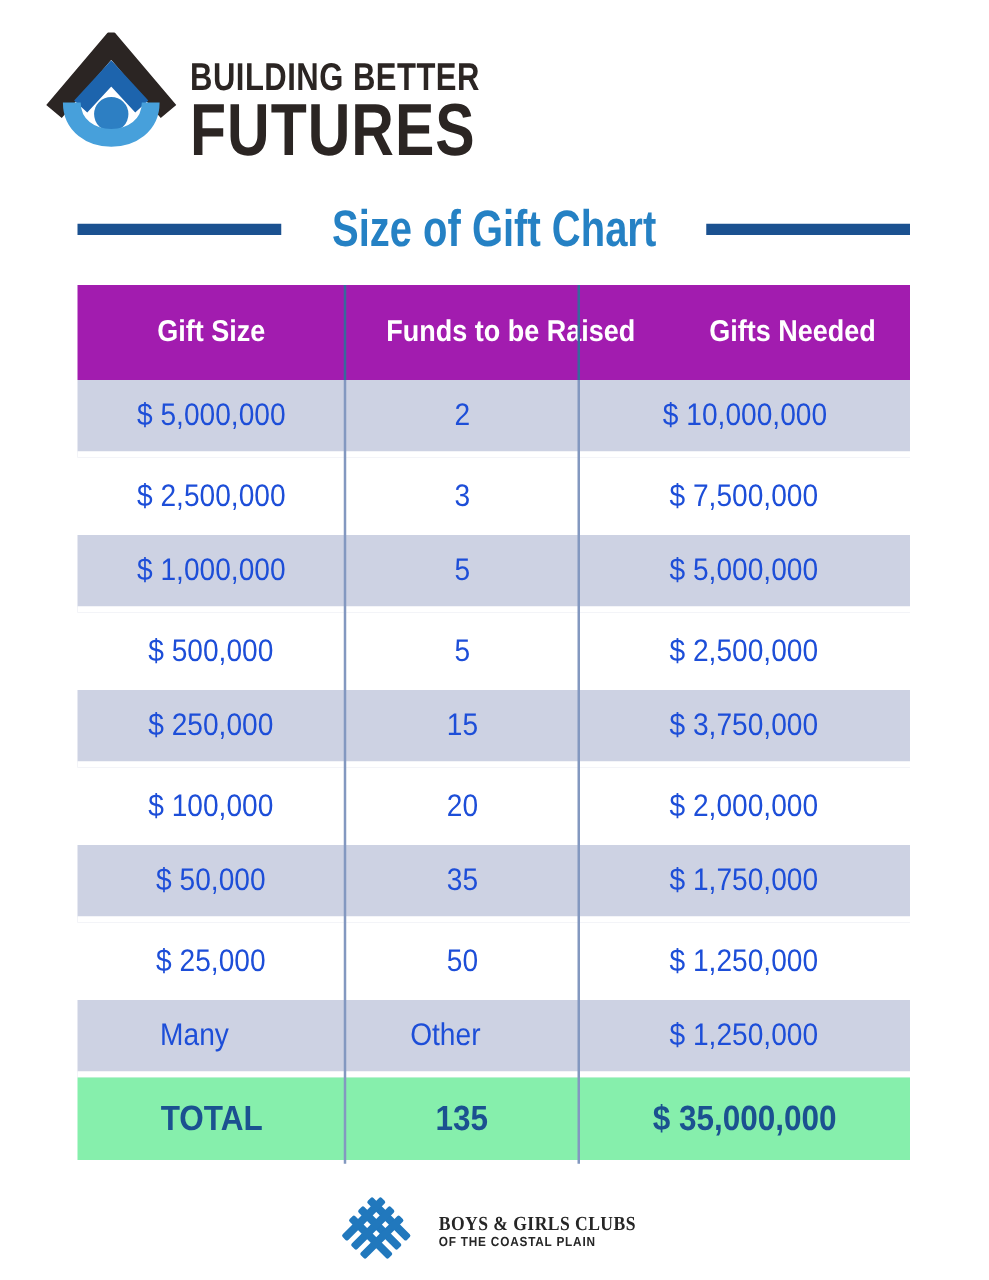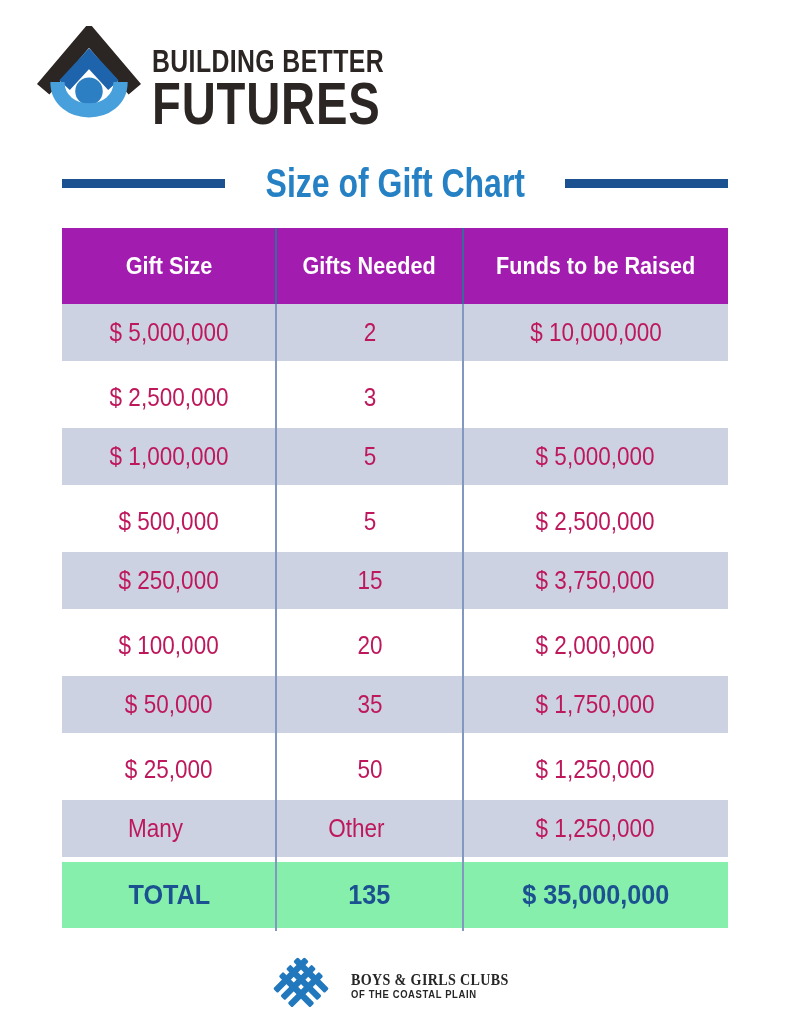--- a/index.html
+++ b/index.html
@@ -19,21 +19,21 @@
   .title-rule { flex:1 1 auto; height:9px; background:#1b5190; }
   .page-title { font-size:41px; font-weight:700; color:#2581c4; white-space:nowrap; transform:scaleX(0.78); letter-spacing:0px; padding:0 4px; }
 
   
   .gift-table { position:absolute; top:228px; left:62px; width:666px; height:700px; }
   .trow { display:flex; width:100%; }
   .thead { height:76px; background:#a21caf; }
   .th { color:#ffffff; font-weight:700; font-size:24px; display:flex; align-items:center; justify-content:center; }
   .drow { height:62px; }
   .drow:nth-child(odd of .drow) { background:#cdd2e3; border-bottom:5px solid #ffffff; }
-  .cell { display:flex; align-items:center; justify-content:center; font-size:25px; color:#be185d; }
+  .cell { display:flex; align-items:center; justify-content:center; font-size:25px; color:#1d4ed8; }
   .c1 { width:214px; } .c2 { width:187px; } .c3 { width:265px; }
   .cx { display:inline-block; transform:scaleX(0.90); white-space:nowrap; }
   .total-row { height:66px; background:#86efac; }
   .total-row .cell { font-weight:700; font-size:28px; color:#1b5190; }
 
   .divider { position:absolute; width:2px; }
   .div-head { top:0; height:76px; background:#39689c; }
   .div-body { top:76px; height:627px; background:#8398c0; }
   .dx1 { left:213px; } .dx2 { left:400px; }
 
@@ -66,45 +66,48 @@
     <div class="title-rule"></div>
     <h1 class="page-title">Size of Gift Chart</h1>
     <div class="title-rule"></div>
   </div>
 
   <div class="gift-table">
     <div class="trow thead">
       <div class="th c1">
           <span class="cx">Gift Size</span>
         </div>
+      <div class="th c3">
+          <span class="cx">Funds to be Raised</span>
+        </div>
       <div class="th c2">
           <span class="cx">Gifts Needed</span>
         </div>
-      <div class="th c3">
-          <span class="cx">Funds to be Raised</span>
-        </div>
     </div>
 
     <div class="trow drow">
       <div class="cell c1">
           <span class="cx">$ 5,000,000</span>
         </div>
       <div class="cell c2">
           <span class="cx">2</span>
         </div>
       <div class="cell c3">
           <span class="cx">$ 10,000,000</span>
         </div>
     </div>
     <div class="trow drow">
       <div class="cell c1">
           <span class="cx">$ 2,500,000</span>
         </div>
       <div class="cell c2">
           <span class="cx">3</span>
+        </div>
+      <div class="cell c3">
+          <span class="cx">$ 7,500,000</span>
         </div>
     </div>
     <div class="trow drow">
       <div class="cell c1">
           <span class="cx">$ 1,000,000</span>
         </div>
       <div class="cell c2">
           <span class="cx">5</span>
         </div>
       <div class="cell c3">

